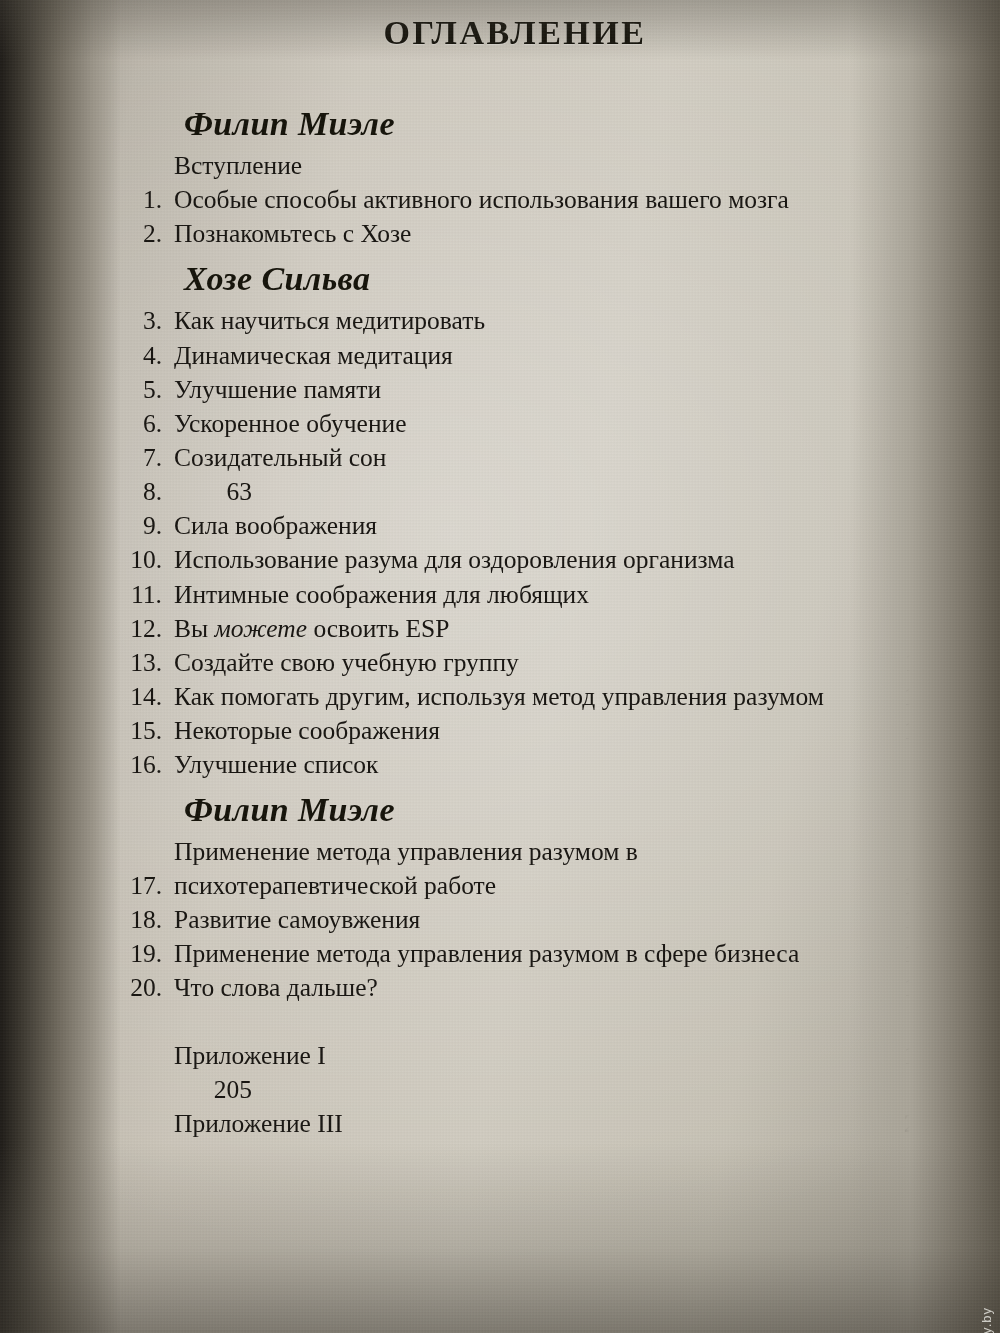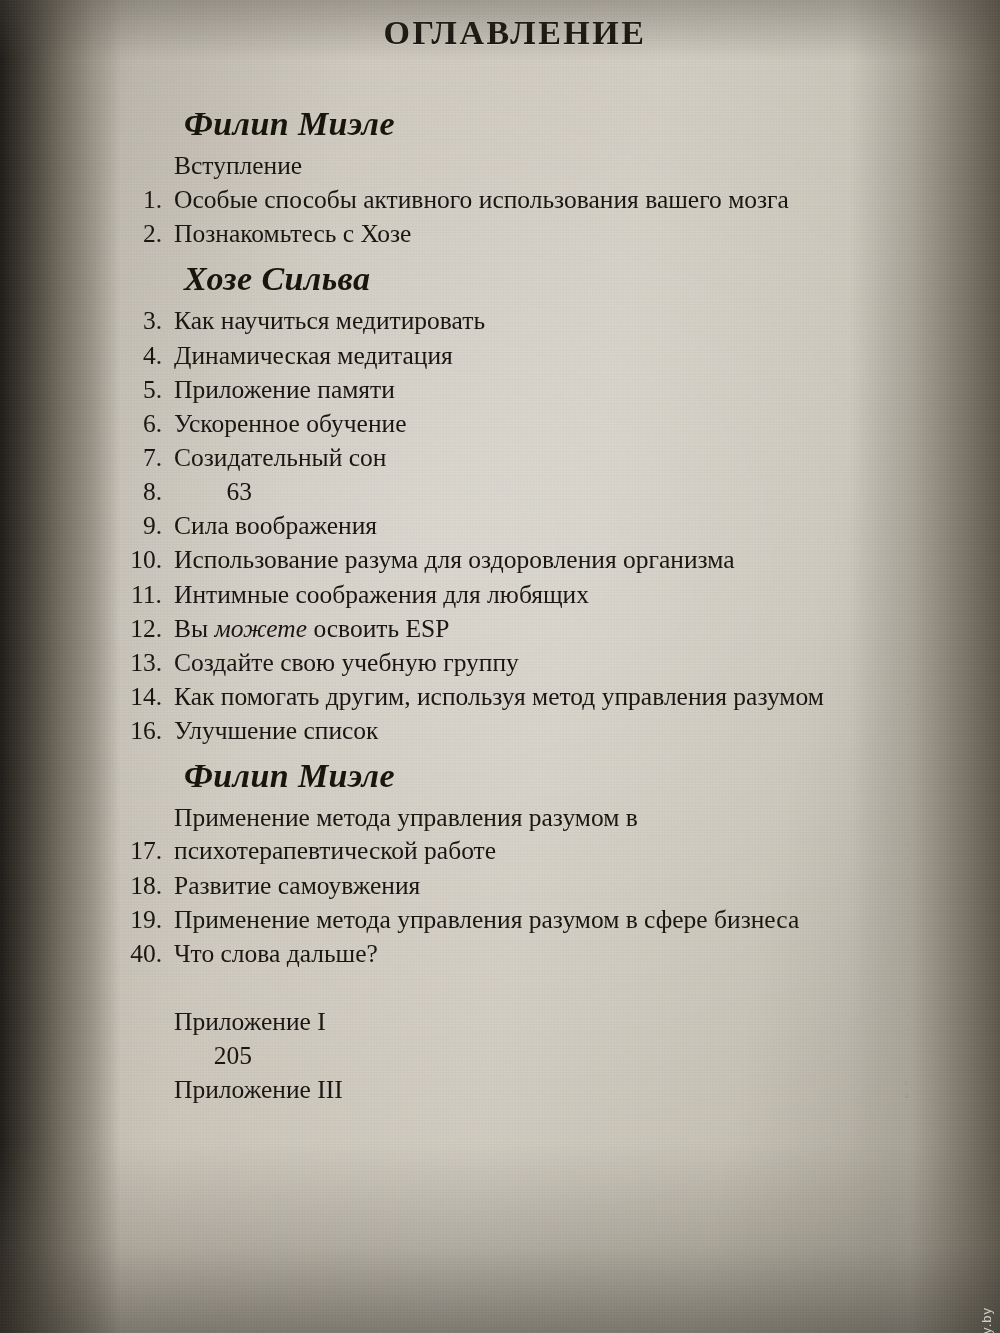--- a/index.html
+++ b/index.html
@@ -178,21 +178,21 @@
           <span class="title"><span>Как научиться медитировать</span></span>
           <span class="page">27</span>
         </div>
         <div class="entry">
           <span class="num">4.</span>
           <span class="title"><span>Динамическая медитация</span></span>
           <span class="page">33</span>
         </div>
         <div class="entry">
           <span class="num">5.</span>
-          <span class="title"><span>Приложение памяти</span></span>
+          <span class="title"><span>Улучшение памяти</span></span>
           <span class="page">41</span>
         </div>
         <div class="entry">
           <span class="num">6.</span>
           <span class="title"><span>Ускоренное обучение</span></span>
           <span class="page">49</span>
         </div>
         <div class="entry">
           <span class="num">7.</span>
           <span class="title"><span>Созидательный сон</span></span>
@@ -226,20 +226,25 @@
           <span class="num">13.</span>
           <span class="title"><span>Создайте свою учебную группу</span></span>
           <span class="page">114</span>
         </div>
         <div class="entry">
           <span class="num">14.</span>
           <span class="title"><span>Как помогать другим, используя метод управления разумом</span></span>
           <span class="page">120</span>
         </div>
         <div class="entry">
+          <span class="num">15.</span>
+          <span class="title"><span>Некоторые соображения</span></span>
+          <span class="page">128</span>
+        </div>
+        <div class="entry">
           <span class="num">16.</span>
           <span class="title"><span>Улучшение список</span></span>
           <span class="page">5</span>
         </div>
         <div class="author">Филип Миэле</div>
         <div class="entry">
           <span class="num">17.</span>
           <span class="title"><span>Применение метода управления разумом в психотерапевтической работе</span></span>
           <span class="page">137</span>
         </div>
@@ -247,21 +252,21 @@
           <span class="num">18.</span>
           <span class="title"><span>Развитие самоувжения</span></span>
           <span class="page">154</span>
         </div>
         <div class="entry">
           <span class="num">19.</span>
           <span class="title"><span>Применение метода управления разумом в сфере бизнеса</span></span>
           <span class="page">174</span>
         </div>
         <div class="entry">
-          <span class="num">40.</span>
+          <span class="num">20.</span>
           <span class="title"><span>Что слова дальше?</span></span>
           <span class="page">184</span>
         </div>
         <div class="appendix-gap"></div>
         <div class="entry">
           <span class="num"></span>
           <span class="title"><span>Приложение I</span></span>
           <span class="page">194</span>
         </div>
         <div class="entry">

